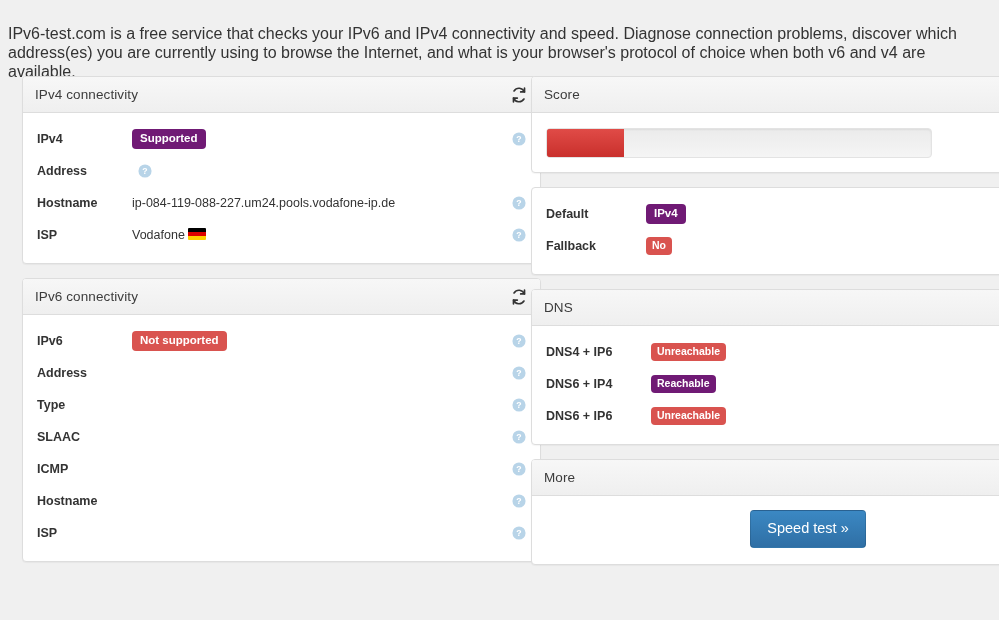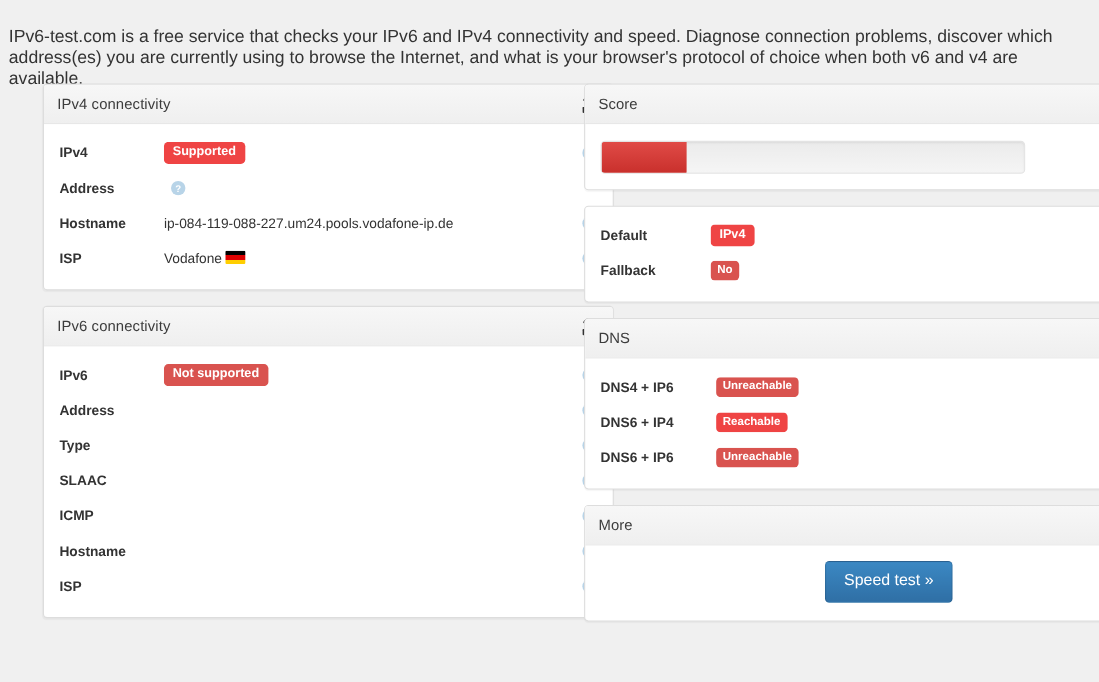--- a/index.html
+++ b/index.html
@@ -15,21 +15,21 @@
   
   .intro {
     position: absolute;
     left: 8px; top: 8px; width: 960px;
     font-size: 16px;
     line-height: 19px;
     color: #333333;
   }
 
   
-  .col-left  { position: absolute; left: 26px;   top: 76px; width: 532px; padding-left: 13px; }
+  .col-left  { position: absolute; left: 9px;   top: 76px; width: 532px; padding-left: 13px; }
   .col-right { position: absolute; left: 531px; top: 76px; width: 554px; }
 
   
   .panel {
     background: #ffffff;
     border: 1px solid #dddddd;
     border-radius: 4px;
     margin-bottom: 14px;
     box-shadow: 0 1px 1px rgba(0,0,0,.04);
   }
@@ -95,21 +95,21 @@
   .badge {
     display: inline-block;
     padding: 3px 8px 4px 8px;
     border-radius: 4px;
     font-size: 11.5px;
     font-weight: bold;
     color: #ffffff;
     line-height: 13px;
     vertical-align: middle;
   }
-  .badge.green { background: #ef4444; }
+  .badge.green { background: #701a75; }
   .badge.red   { background: #d9534f; }
   .badge.sm    { padding: 2px 6px 3px 6px; font-size: 10.5px; text-align: right; }
 
   
   .flag-de {
     display: inline-block;
     width: 18px; height: 12px;
     vertical-align: -1px;
     margin-left: 3px;
     border-radius: 1px;

